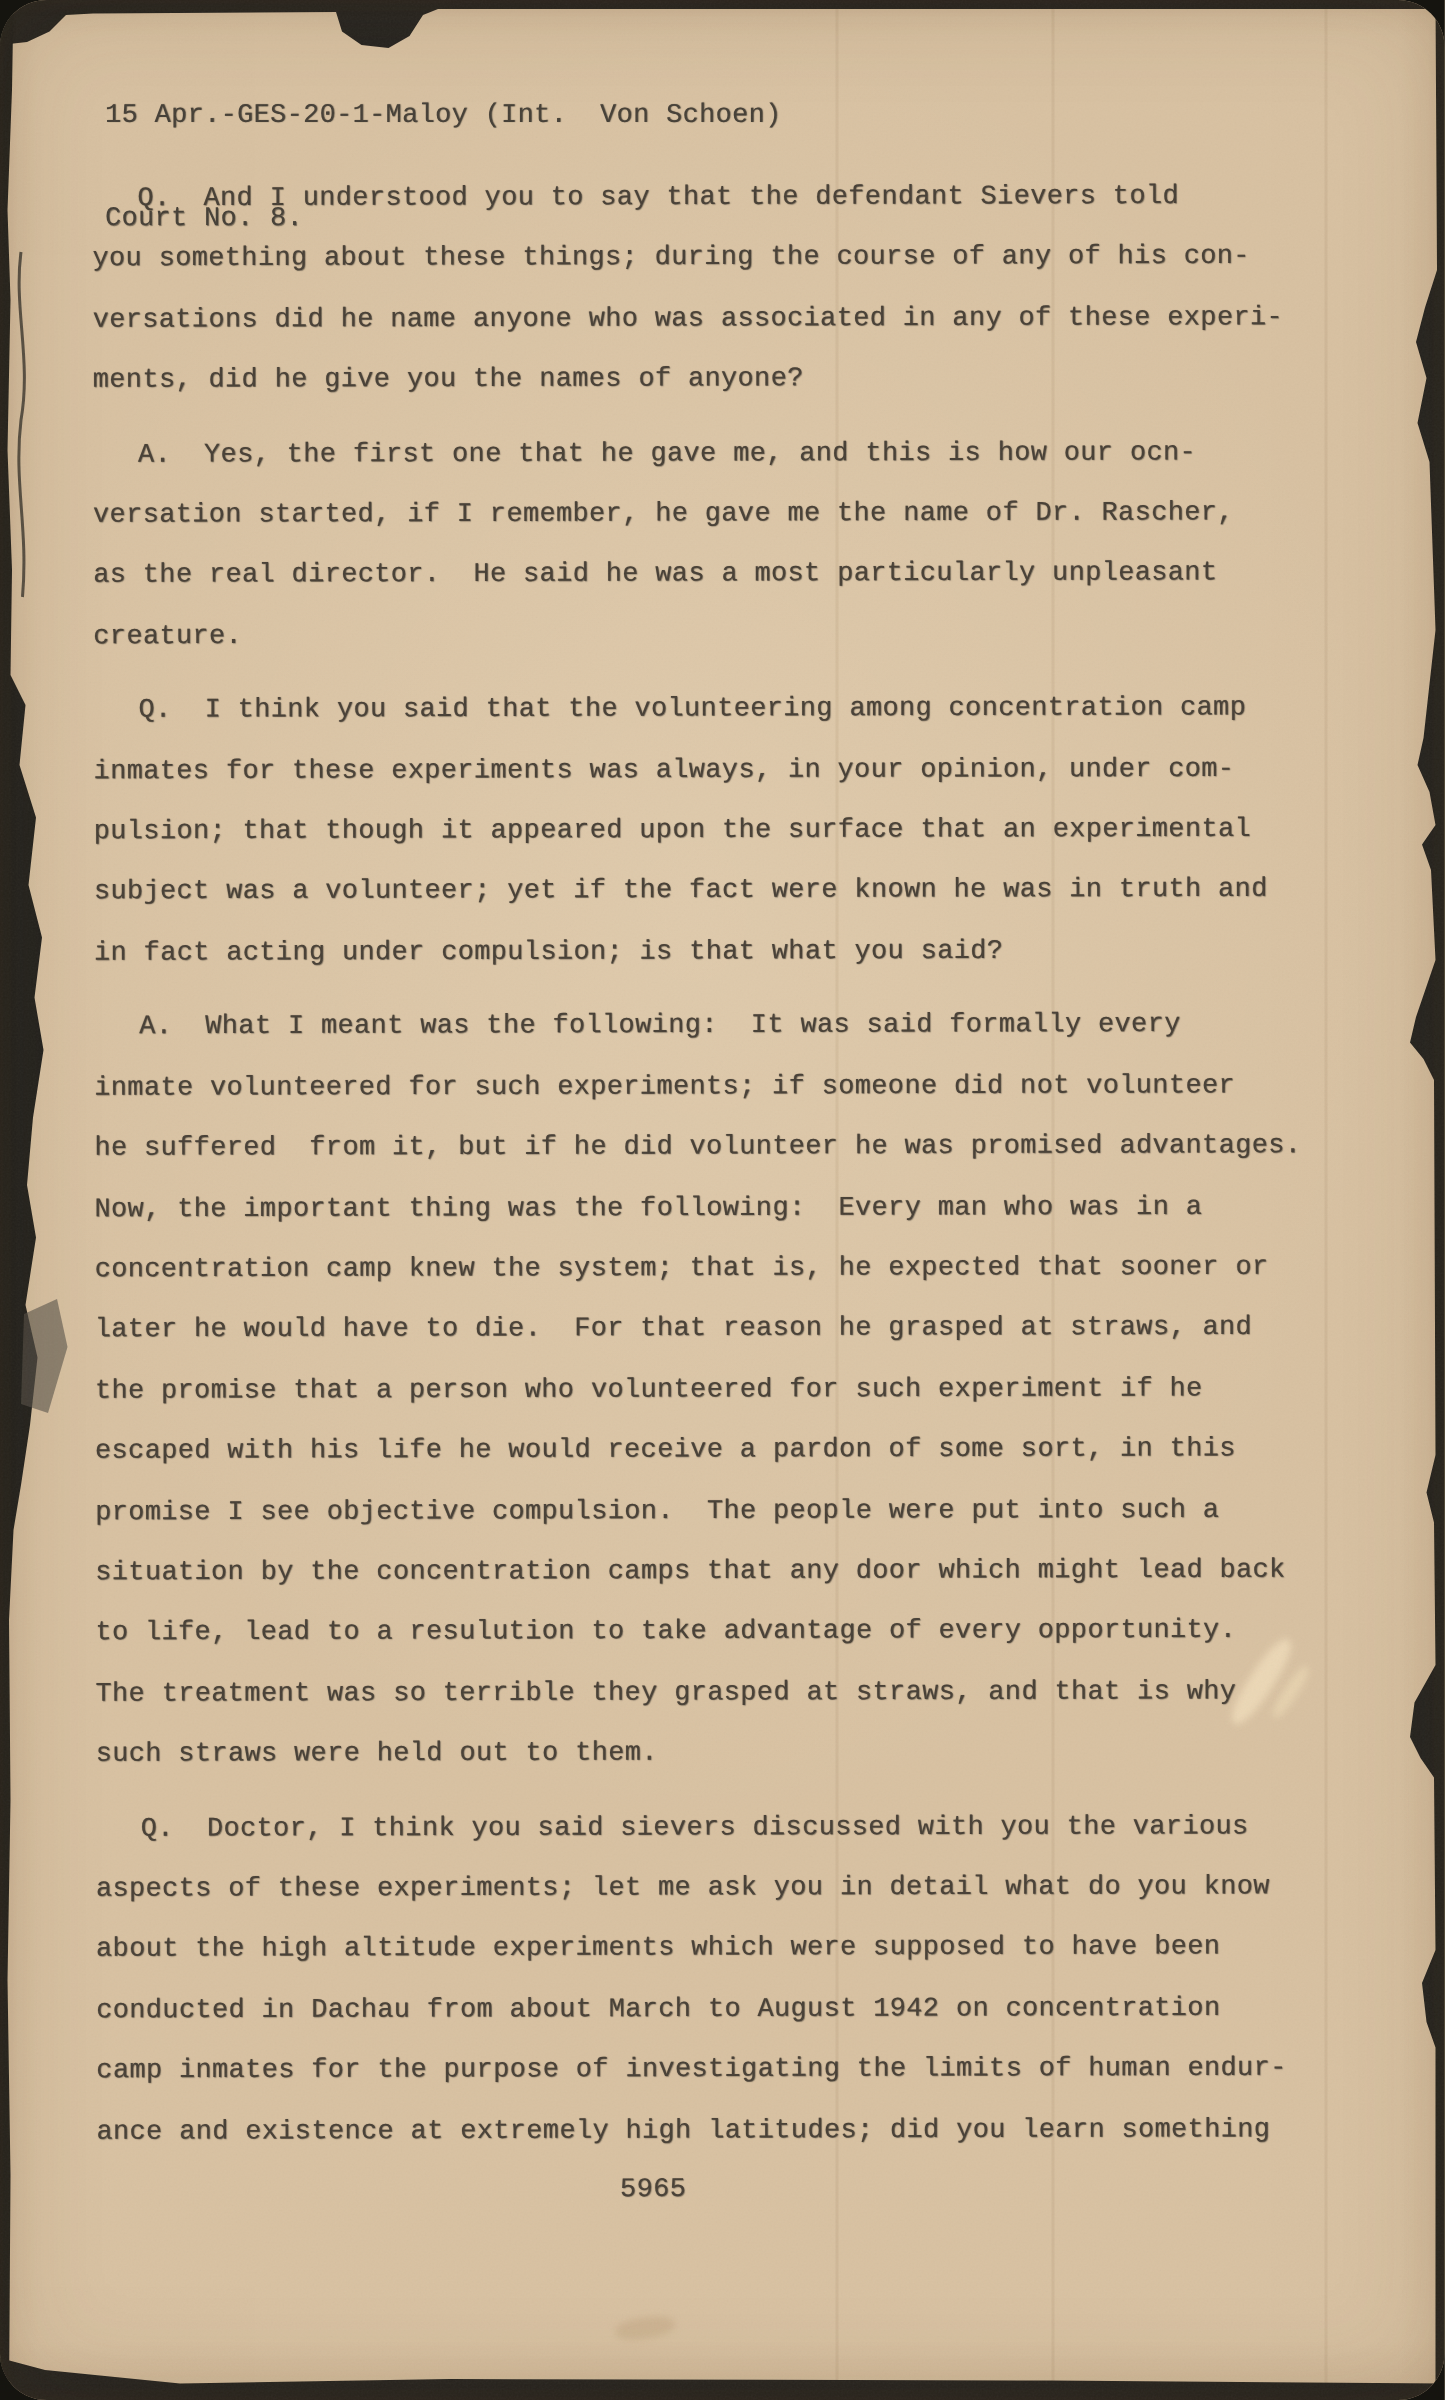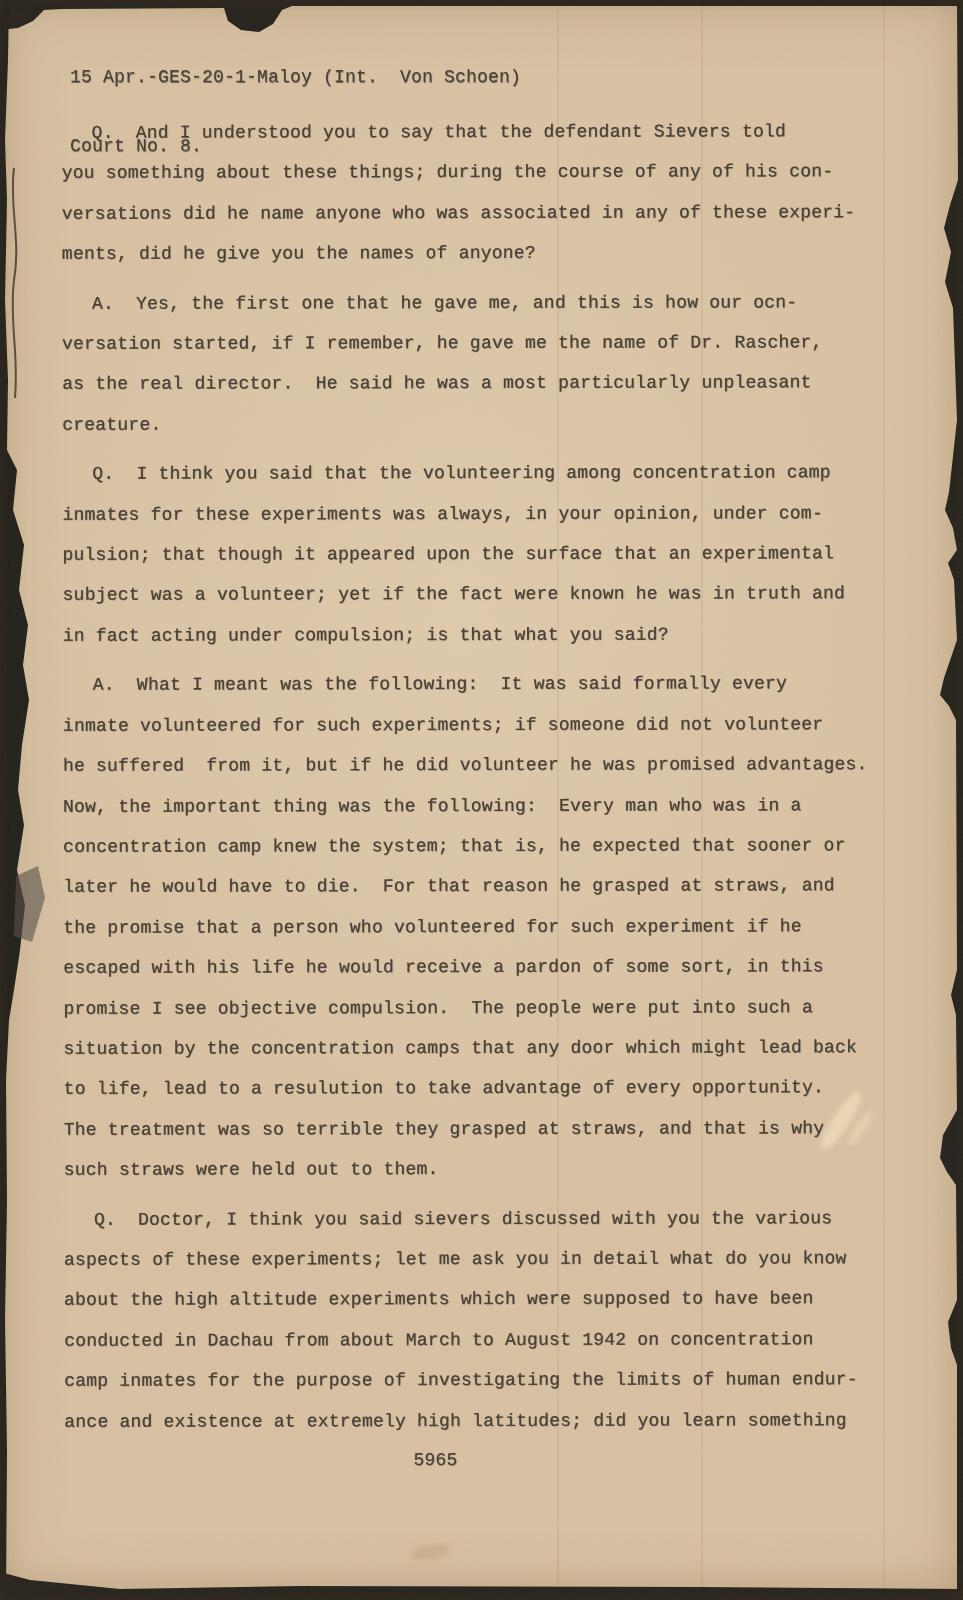--- a/index.html
+++ b/index.html
@@ -8,20 +8,21 @@
     width:963px;height:1600px;
     overflow:hidden;
     background-color:#d8c1a1;
     background-image:
       radial-gradient(ellipse 70% 55% at 48% 38%, rgba(255,242,218,0.18), rgba(255,242,218,0) 70%),
       linear-gradient(90deg, rgba(146,112,78,0.10) 0px, rgba(146,112,78,0) 26px),
       linear-gradient(270deg, rgba(146,112,78,0.10) 0px, rgba(146,112,78,0) 30px),
       linear-gradient(180deg, rgba(146,112,78,0.10) 0px, rgba(146,112,78,0) 24px),
       linear-gradient(0deg, rgba(146,112,78,0.14) 0px, rgba(146,112,78,0) 40px);
     font-family:"Liberation Mono","DejaVu Sans Mono",monospace;
+    border-radius:31px;
   }
   .crease{position:absolute;top:0;width:2px;height:1600px;background:rgba(118,89,58,0.09);}
   .crease.c1{left:557px;}
   .crease.c2{left:701px;}
   .crease.c3{left:883px;}
   .stain{position:absolute;border-radius:45%;filter:blur(2.5px);}
   .stain.s1{left:833px;top:1088px;width:16px;height:66px;background:rgba(238,219,184,0.85);transform:rotate(33deg);}
   .stain.s2{left:856px;top:1108px;width:9px;height:40px;background:rgba(236,216,180,0.7);transform:rotate(33deg);}
   .stain.s3{left:410px;top:1545px;width:40px;height:14px;background:rgba(170,140,100,0.25);transform:rotate(-8deg);}
   .header{

